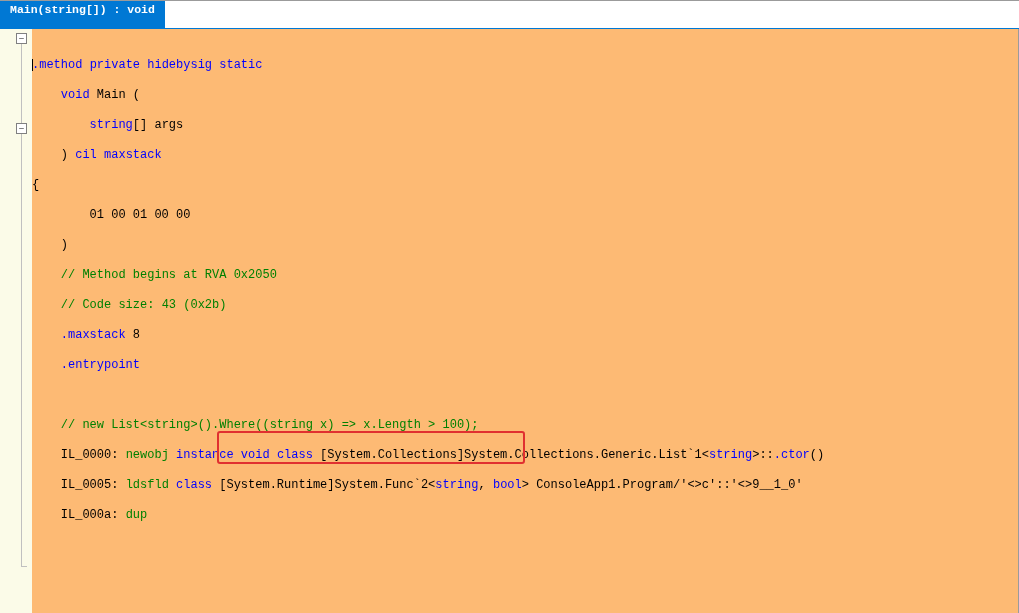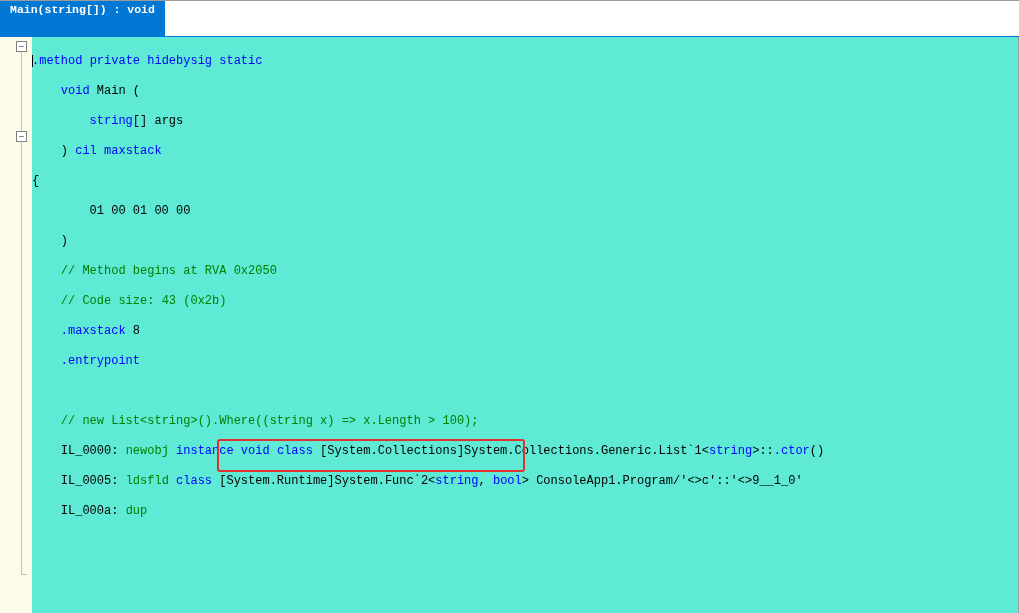--- a/index.html
+++ b/index.html
@@ -1,25 +1,25 @@
 <!DOCTYPE html>
 <html><head>
 <meta charset="utf-8">
 <style>
   * { margin:0; padding:0; box-sizing:border-box; }
   body { font-family: Consolas, "Courier New", monospace; font-size:12px; background:#fff; }
   .root { width:1019px; height:613px; display:flex; flex-direction:column; border-top:1px solid #9b9b9b; }
-  .tabs { height:36px; background:#fff; display:flex; border-bottom:1px solid #0078d4; }
+  .tabs { height:28px; background:#fff; display:flex; border-bottom:1px solid #0078d4; }
   .tab { background:#0078d4; color:#fff; padding:2px 10px; font-size:11.5px; font-weight:bold; display:inline-block; }
   .editor-wrap { flex:1; display:flex; background:#FBFBE8; overflow:hidden; border-right:1px solid #9b9b9b; }
   .gutter { width:32px; background:#FBFBE8; flex-shrink:0; position:relative; }
   .fold { position:absolute; left:16px; width:11px; height:11px; border:1px solid #808080; background:#fff; font-size:9px; line-height:8px; text-align:center; color:#555; cursor:pointer; font-family:monospace; }
   .fold-line-v { position:absolute; left:21px; width:1px; background:#c0c0c0; }
   .fold-end  { position:absolute; left:21px; height:1px; width:6px; background:#c0c0c0; }
-  .code { flex:1; white-space:pre; line-height:15px; padding-top:2px; color:#000; background:#5eead4; position:relative; }
+  .code { flex:1; white-space:pre; line-height:15px; padding-top:14px; color:#000; background:#fdba74; position:relative; }
   .line { height:15px; }
   .k-blue  { color:#0000ff; }
   .k-green { color:#008000; }
   .plain   { color:#000; }
   .caret { display:inline-block; width:1px; height:12px; background:#000; vertical-align:middle; margin-right:-1px; }
   .highlight-box { position:absolute; border:2px solid #E03030; border-radius:3px; pointer-events:none; }
 </style>
 </head>
 <body>
 

